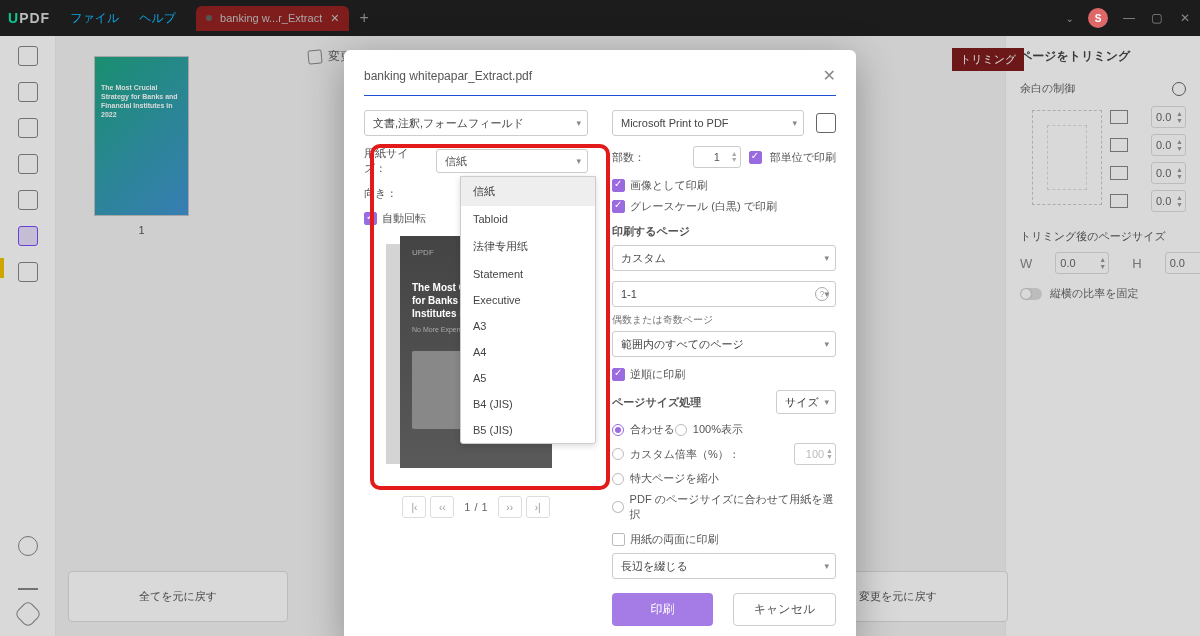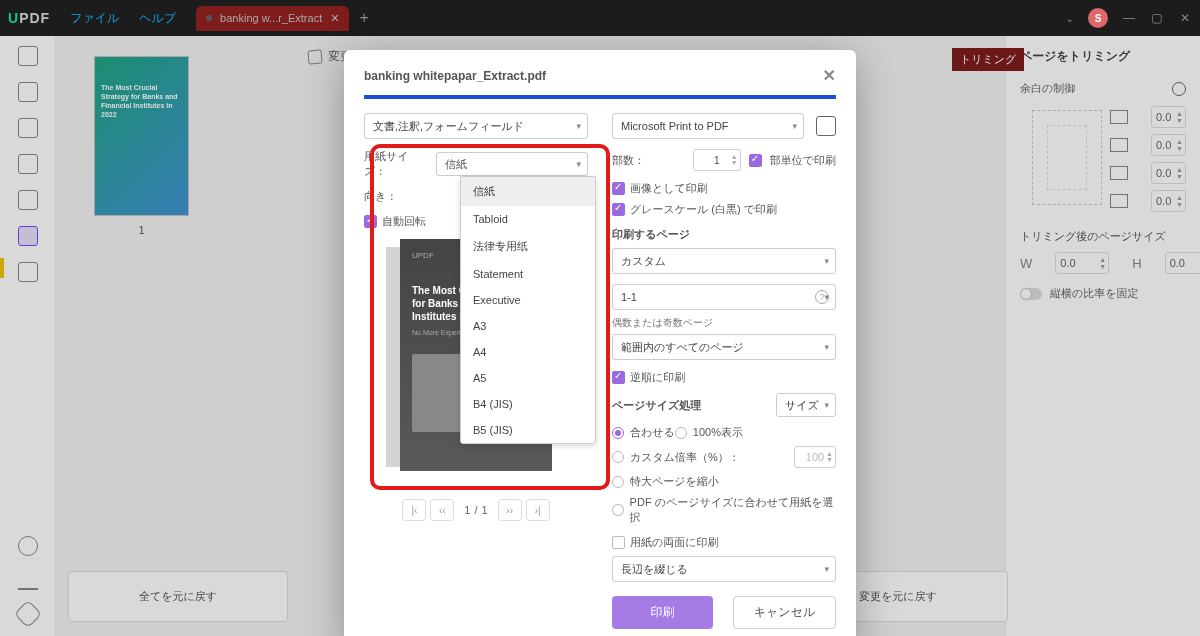--- a/index.html
+++ b/index.html
@@ -58,21 +58,21 @@
 
 .bottom-btns { position: absolute; bottom: 14px; left: 68px; right: 202px; display: flex; justify-content: space-between; }
 .bottom-btns button { background: #fff; border: 1px solid #ddd; border-radius: 4px; padding: 17px 14px; font-size: 11px; color: #555; }
 .bottom-btns .wide { width: 220px; }
 .bottom-nav { position: absolute; bottom: 14px; left: 50%; transform: translateX(-50%); display: flex; gap: 4px; background: #fff; border: 1px solid #ddd; border-radius: 4px; padding: 2px; align-items: center; }
 .bottom-nav span { padding: 3px 6px; color: #888; font-size: 11px; }
 
 
 .overlay { position: absolute; top: 36px; left: 0; right: 0; bottom: 0; background: rgba(0,0,0,0.15); }
 .dialog { position: absolute; top: 50px; left: 344px; width: 512px; background: #fff; border-radius: 6px; box-shadow: 0 8px 40px rgba(0,0,0,0.3); padding: 16px 20px 20px; }
-.dlg-header { display: flex; justify-content: space-between; align-items: center; padding-bottom: 10px; border-bottom: 4px solid #1d4ed8; margin-bottom: 14px; font-weight: bold; }
+.dlg-header { display: flex; justify-content: space-between; align-items: center; padding-bottom: 10px; border-bottom: 1px solid #1d4ed8; margin-bottom: 14px; }
 .dlg-title { font-size: 12px; color: #555; }
 .dlg-close { font-size: 16px; color: #888; cursor: pointer; }
 .dlg-body { display: flex; gap: 24px; }
 .dlg-left { flex: 1; }
 .dlg-right { flex: 1; }
 
 .dd { width: 100%; height: 26px; border: 1px solid #ccc; border-radius: 3px; display: flex; align-items: center; padding: 0 8px; font-size: 11px; color: #444; position: relative; margin-bottom: 10px; }
 .dd::after { content: "▾"; position: absolute; right: 6px; color: #888; font-size: 9px; }
 .row { display: flex; align-items: center; gap: 8px; margin-bottom: 10px; font-size: 11px; color: #555; }
 .row .lbl { width: 64px; }

